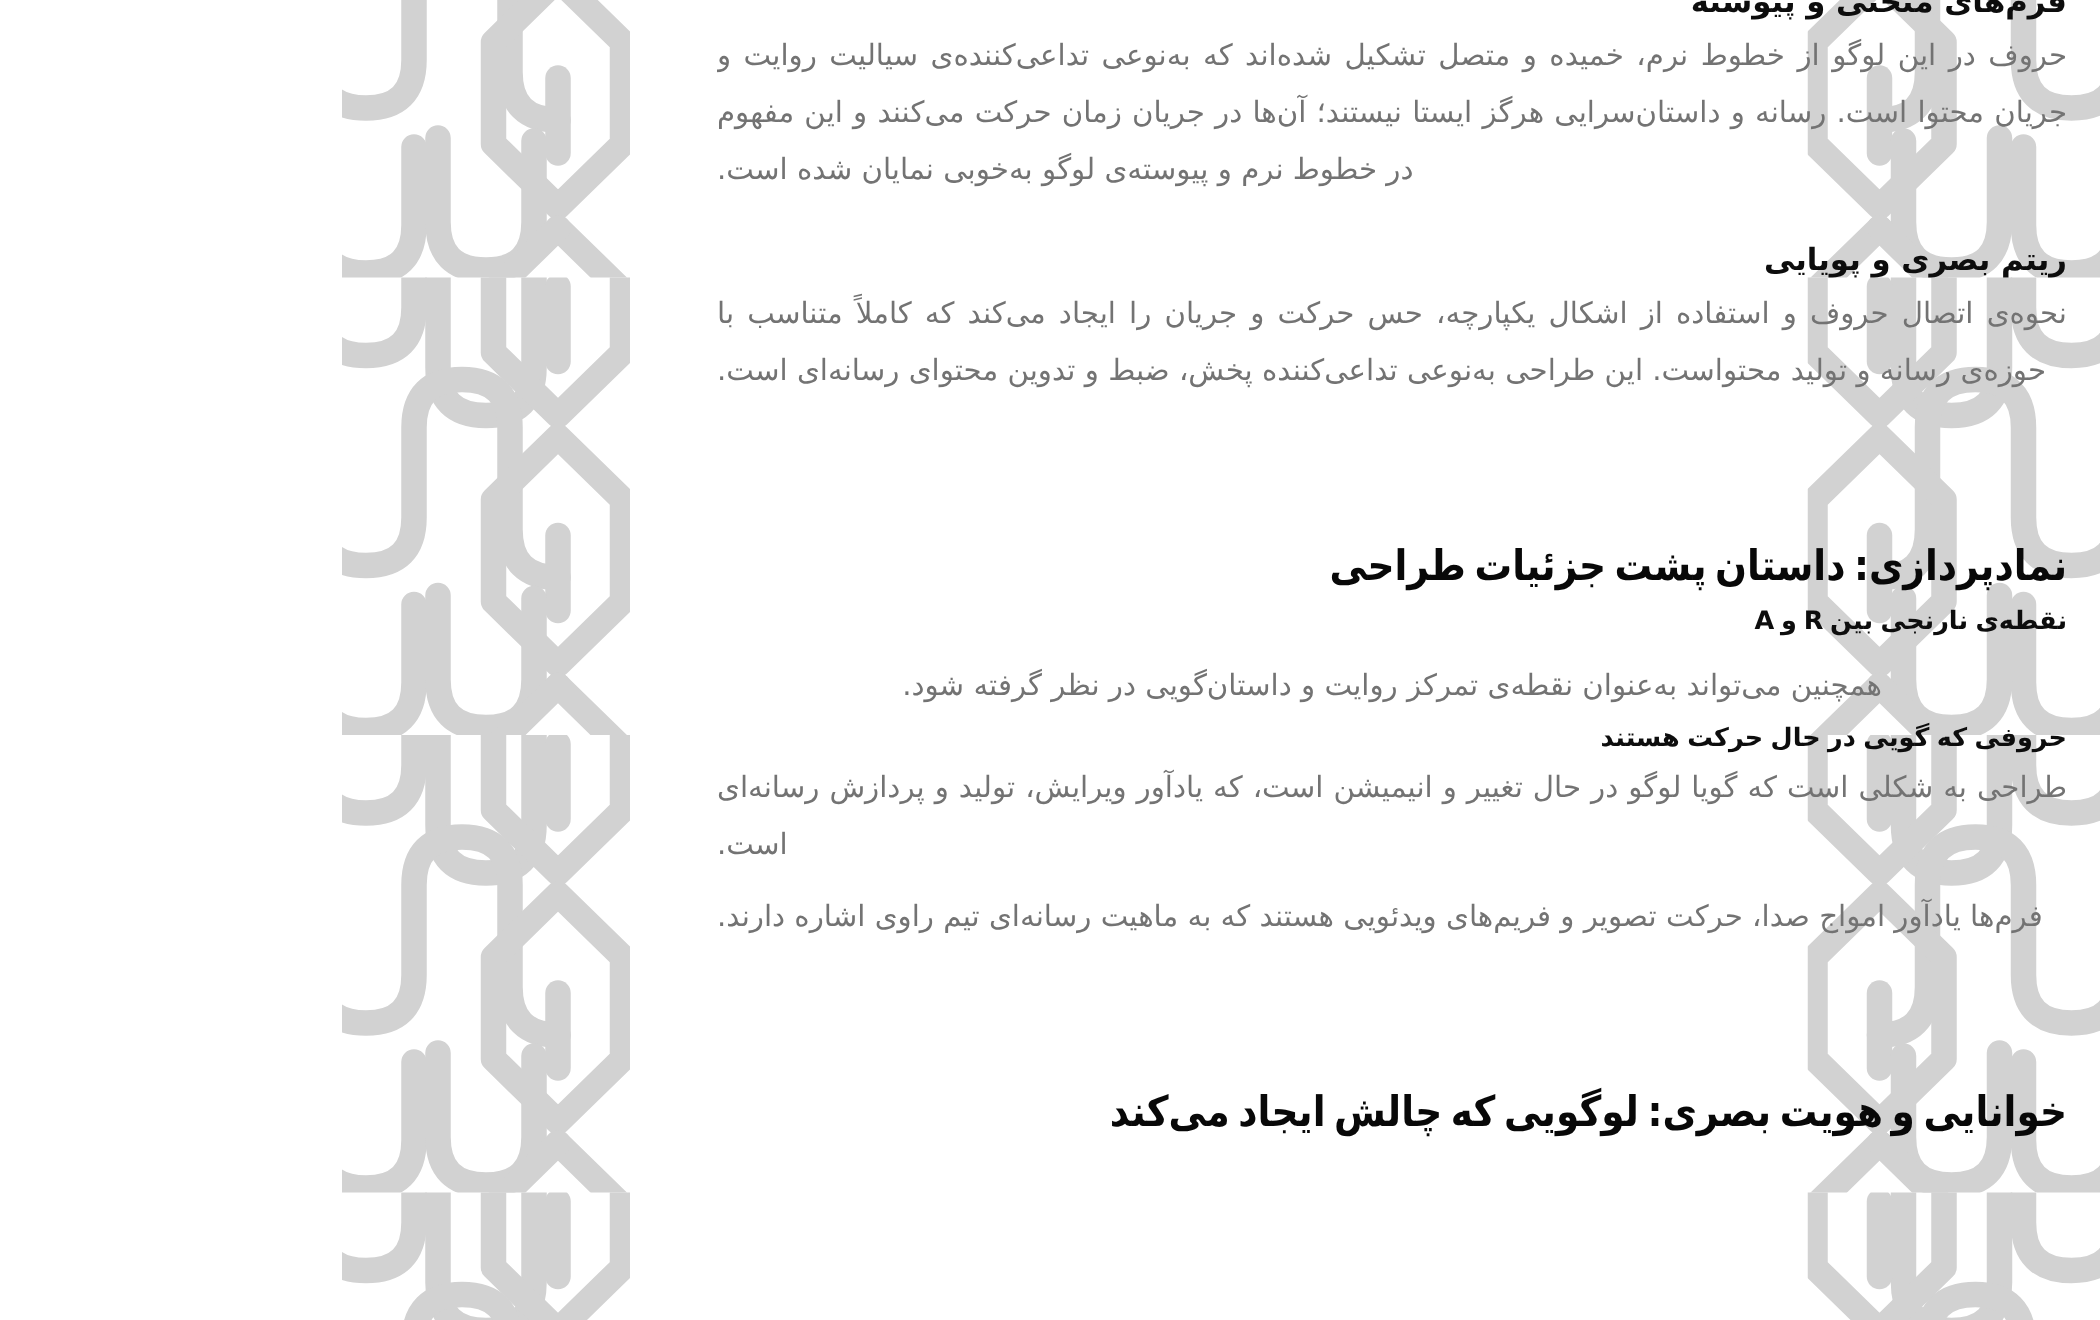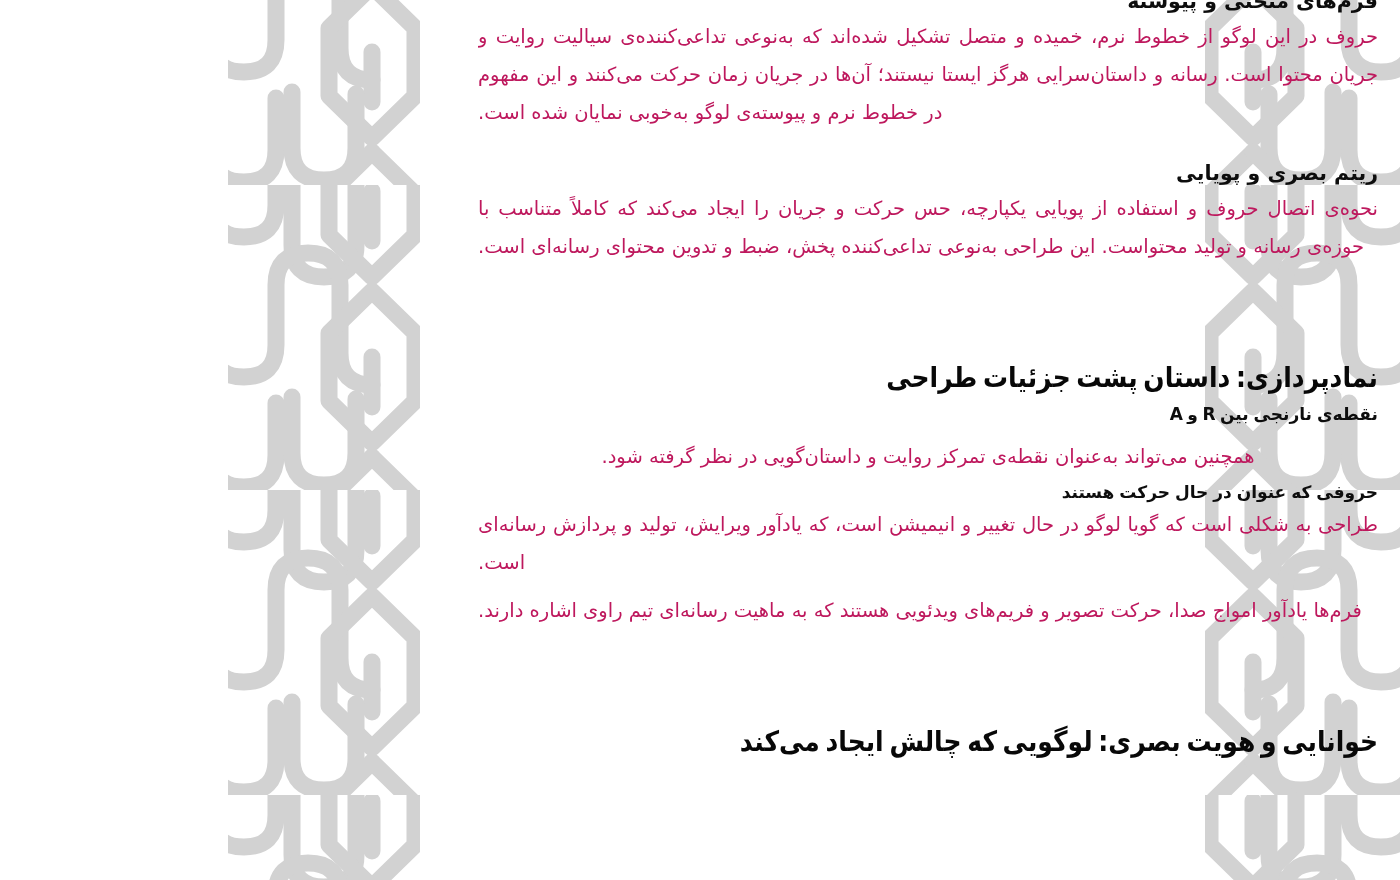--- a/index.html
+++ b/index.html
@@ -98,21 +98,21 @@
     margin: 2px 0 0 0;
     letter-spacing: -0.4px;
     word-spacing: -1px;
   }
 
   .body-para {
     font-family: "DejaVu Sans", "Liberation Sans", sans-serif;
     font-weight: 400;
     font-size: 19.5px;
     line-height: 38px;
-    color: #be185d;
+    color: #737373;
     text-align: justify;
     text-align-last: left;
     margin: 0;
     letter-spacing: 0.1px;
   }
   .body-para.ta-center { text-align: right; text-align-last: center; }
 
   .gap-sm  { height: 10px; }
   .gap-md  { height: 26px; }
   .gap-xxl { height: 96px; }
@@ -256,34 +256,34 @@
     <div class="doc-flow">
 
       <h2 class="sec-heading">فرم‌های منحنی و پیوسته</h2>
 
       <p class="body-para">حروف در این لوگو از خطوط نرم، خمیده و متصل تشکیل شده‌اند که به‌نوعی تداعی‌کننده‌ی سیالیت روایت و جریان محتوا است. رسانه و داستان‌سرایی هرگز ایستا نیستند؛ آن‌ها در جریان زمان حرکت می‌کنند و این مفهوم در خطوط نرم و پیوسته‌ی لوگو به‌خوبی نمایان شده است.</p>
 
       <div class="gap-md"></div>
 
       <h2 class="sec-heading">ریتم بصری و پویایی</h2>
 
-      <p class="body-para">نحوه‌ی اتصال حروف و استفاده از پویایی یکپارچه، حس حرکت و جریان را ایجاد می‌کند که کاملاً متناسب با حوزه‌ی رسانه و تولید محتواست. این طراحی به‌نوعی تداعی‌کننده پخش، ضبط و تدوین محتوای رسانه‌ای است.</p>
+      <p class="body-para">نحوه‌ی اتصال حروف و استفاده از اشکال یکپارچه، حس حرکت و جریان را ایجاد می‌کند که کاملاً متناسب با حوزه‌ی رسانه و تولید محتواست. این طراحی به‌نوعی تداعی‌کننده پخش، ضبط و تدوین محتوای رسانه‌ای است.</p>
 
       <div class="gap-xxl"></div>
 
       <h1 class="major-heading">نمادپردازی: داستان پشت جزئیات طراحی</h1>
 
       <h3 class="sub-heading">نقطه‌ی نارنجی بین R و A</h3>
 
 
       <div class="gap-sm"></div>
 
       <p class="body-para ta-center">همچنین می‌تواند به‌عنوان نقطه‌ی تمرکز روایت و داستان‌گویی در نظر گرفته شود.</p>
 
-      <h3 class="sub-heading">حروفی که عنوان در حال حرکت هستند</h3>
+      <h3 class="sub-heading">حروفی که گویی در حال حرکت هستند</h3>
 
       <p class="body-para">طراحی به شکلی است که گویا لوگو در حال تغییر و انیمیشن است، که یادآور ویرایش، تولید و پردازش رسانه‌ای است.</p>
 
       <div class="gap-sm"></div>
 
       <p class="body-para">فرم‌ها یادآور امواج صدا، حرکت تصویر و فریم‌های ویدئویی هستند که به ماهیت رسانه‌ای تیم راوی اشاره دارند.</p>
 
       <div class="gap-xxl"></div>
 
       <h1 class="major-heading">خوانایی و هویت بصری: لوگویی که چالش ایجاد می‌کند</h1>

